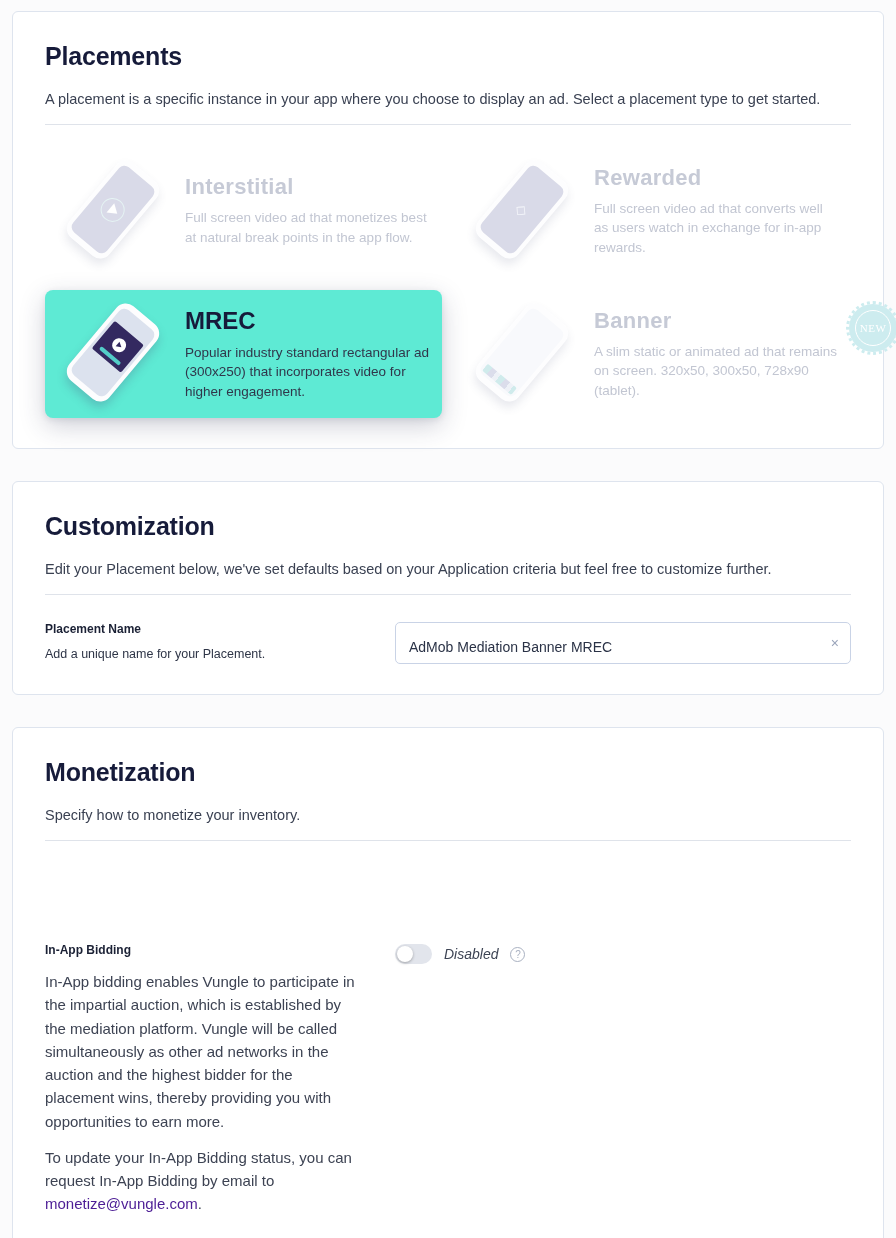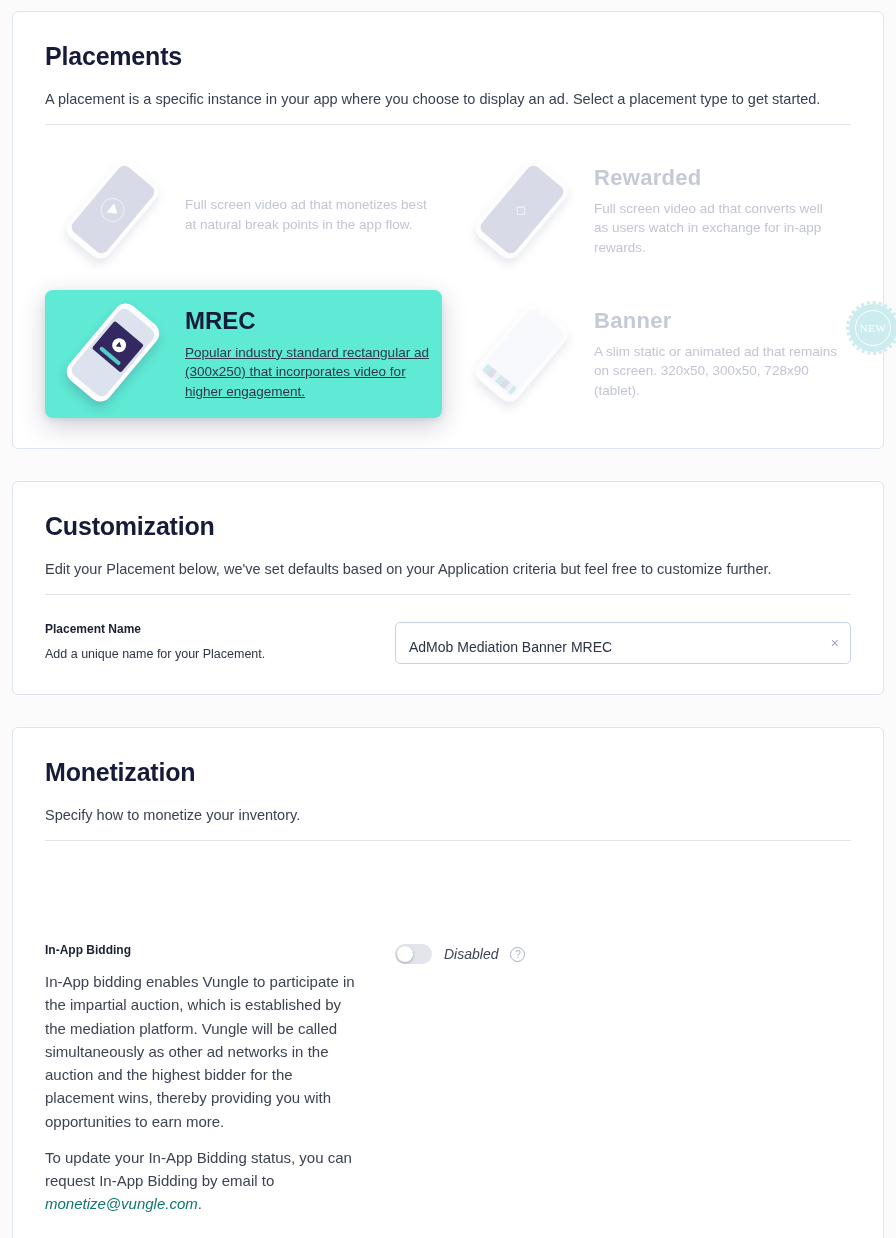--- a/index.html
+++ b/index.html
@@ -63,21 +63,21 @@
     letter-spacing:.3px;
     color:#c6cad6;
   }
   .option.selected .option-title { color:#161b3a; font-size:24px; letter-spacing:0; }
   .option-desc {
     margin-top:8px;
     font-size:13.5px;
     line-height:1.45;
     color:#c2c6d2;
   }
-  .option.selected .option-desc { color:#30374b;text-decoration:underline; }
+  .option.selected .option-desc { color:#30374b; }
 
   
   .phone-wrap { flex:0 0 118px; height:118px; position:relative; }
   .option.faded .phone-wrap { opacity:.5; }
   .phone {
     position:absolute; left:30px; top:9px;
     width:52px; height:97px;
     background:#fdfdfe;
     border-radius:12px;
     transform:rotate(40deg);
@@ -163,21 +163,21 @@
   .clear-x {
     position:absolute; right:12px; top:50%; transform:translateY(-50%);
     font-size:14px; color:#9aa4ba; cursor:pointer; line-height:1;
   }
 
   
   #monetization-card { }
   .bidding-row { margin-top:102px; display:flex; align-items:flex-start; }
   .bidding-copy p { font-size:15px; line-height:1.55; color:#3d4353; margin-top:13px; max-width:340px; }
   .bidding-copy p:first-of-type { margin-top:13px; }
-  .email-link { color:#0f766e; text-decoration:none; cursor:pointer;font-style:italic; }
+  .email-link { color:#4c1d95; text-decoration:none; cursor:pointer; }
   .toggle-row { display:flex; align-items:center; gap:12px; padding-top:1px; }
   .toggle {
     width:37px; height:20px; border-radius:10px;
     background:#e2e5ec; position:relative; cursor:pointer;
     flex:0 0 37px;
   }
   .toggle-knob {
     position:absolute; left:2px; top:2px;
     width:16px; height:16px; border-radius:50%;
     background:#fff; box-shadow:0 1px 3px rgba(0,0,0,.3);
@@ -226,20 +226,21 @@
       <div class="phone-wrap">
         <div class="phone">
             <div class="screen purple">
           <div class="play-badge">
                 <div class="play-tri"></div>
               </div>
         </div>
           </div>
       </div>
       <div class="option-text">
+        <div class="option-title">Interstitial</div>
         <div class="option-desc">Full screen video ad that monetizes best at natural break points in the app flow.</div>
       </div>
     </div>
 
     <div class="option faded">
       <div class="phone-wrap">
         <div class="phone">
             <div class="screen purple">
           <div class="gem">◇</div>
         </div>

